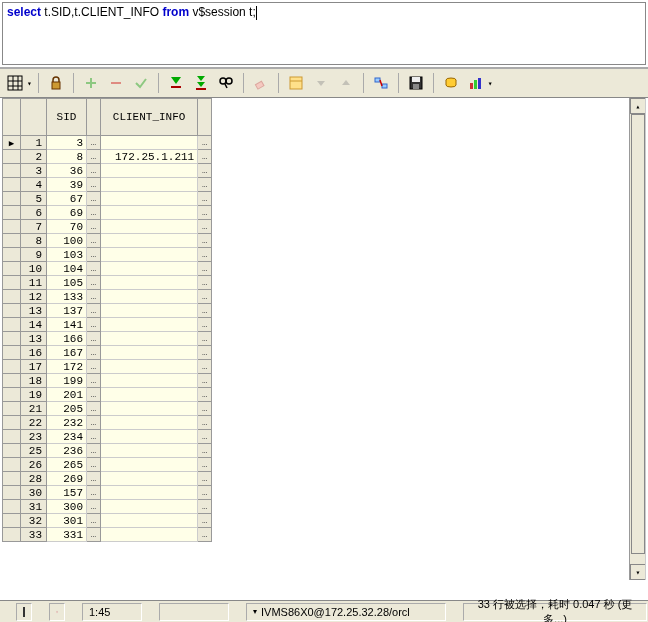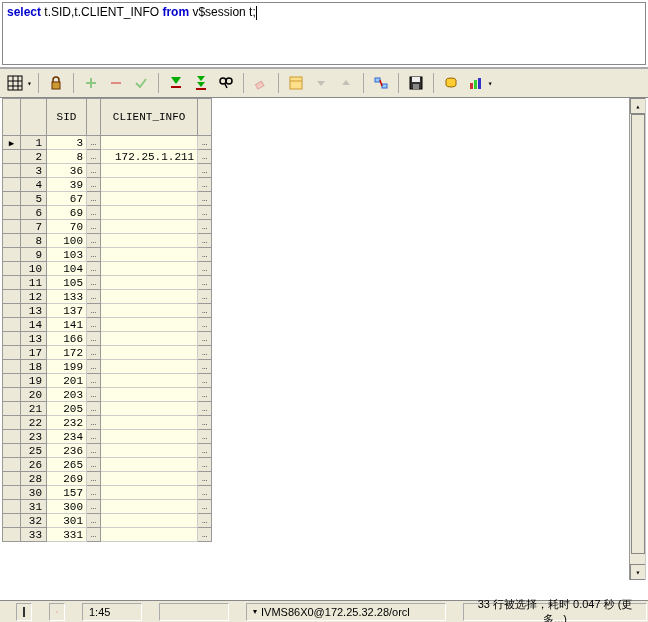--- a/index.html
+++ b/index.html
@@ -291,46 +291,46 @@
         <tr>
           <td class="rowsel"></td>
           <td class="rownum">13</td>
           <td class="c-sid">166</td>
           <td class="c-ell">…</td>
           <td class="c-info"></td>
           <td class="c-ell">…</td>
         </tr>
         <tr>
           <td class="rowsel"></td>
+          <td class="rownum">16</td>
+          <td class="c-sid">167</td>
+          <td class="c-ell">…</td>
+          <td class="c-info"></td>
+          <td class="c-ell">…</td>
+        </tr>
+        <tr>
+          <td class="rowsel"></td>
           <td class="rownum">17</td>
           <td class="c-sid">172</td>
           <td class="c-ell">…</td>
           <td class="c-info"></td>
           <td class="c-ell">…</td>
         </tr>
         <tr>
           <td class="rowsel"></td>
           <td class="rownum">18</td>
           <td class="c-sid">199</td>
           <td class="c-ell">…</td>
           <td class="c-info"></td>
           <td class="c-ell">…</td>
         </tr>
         <tr>
           <td class="rowsel"></td>
           <td class="rownum">19</td>
           <td class="c-sid">201</td>
-          <td class="c-ell">…</td>
-          <td class="c-info"></td>
-          <td class="c-ell">…</td>
-        </tr>
-        <tr>
-          <td class="rowsel"></td>
-          <td class="rownum">20</td>
-          <td class="c-sid">203</td>
           <td class="c-ell">…</td>
           <td class="c-info"></td>
           <td class="c-ell">…</td>
         </tr>
         <tr>
           <td class="rowsel"></td>
           <td class="rownum">21</td>
           <td class="c-sid">205</td>
           <td class="c-ell">…</td>
           <td class="c-info"></td>

